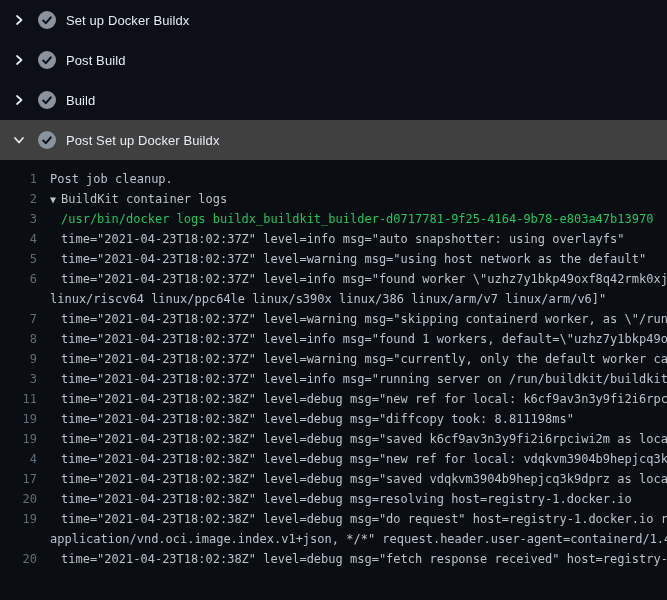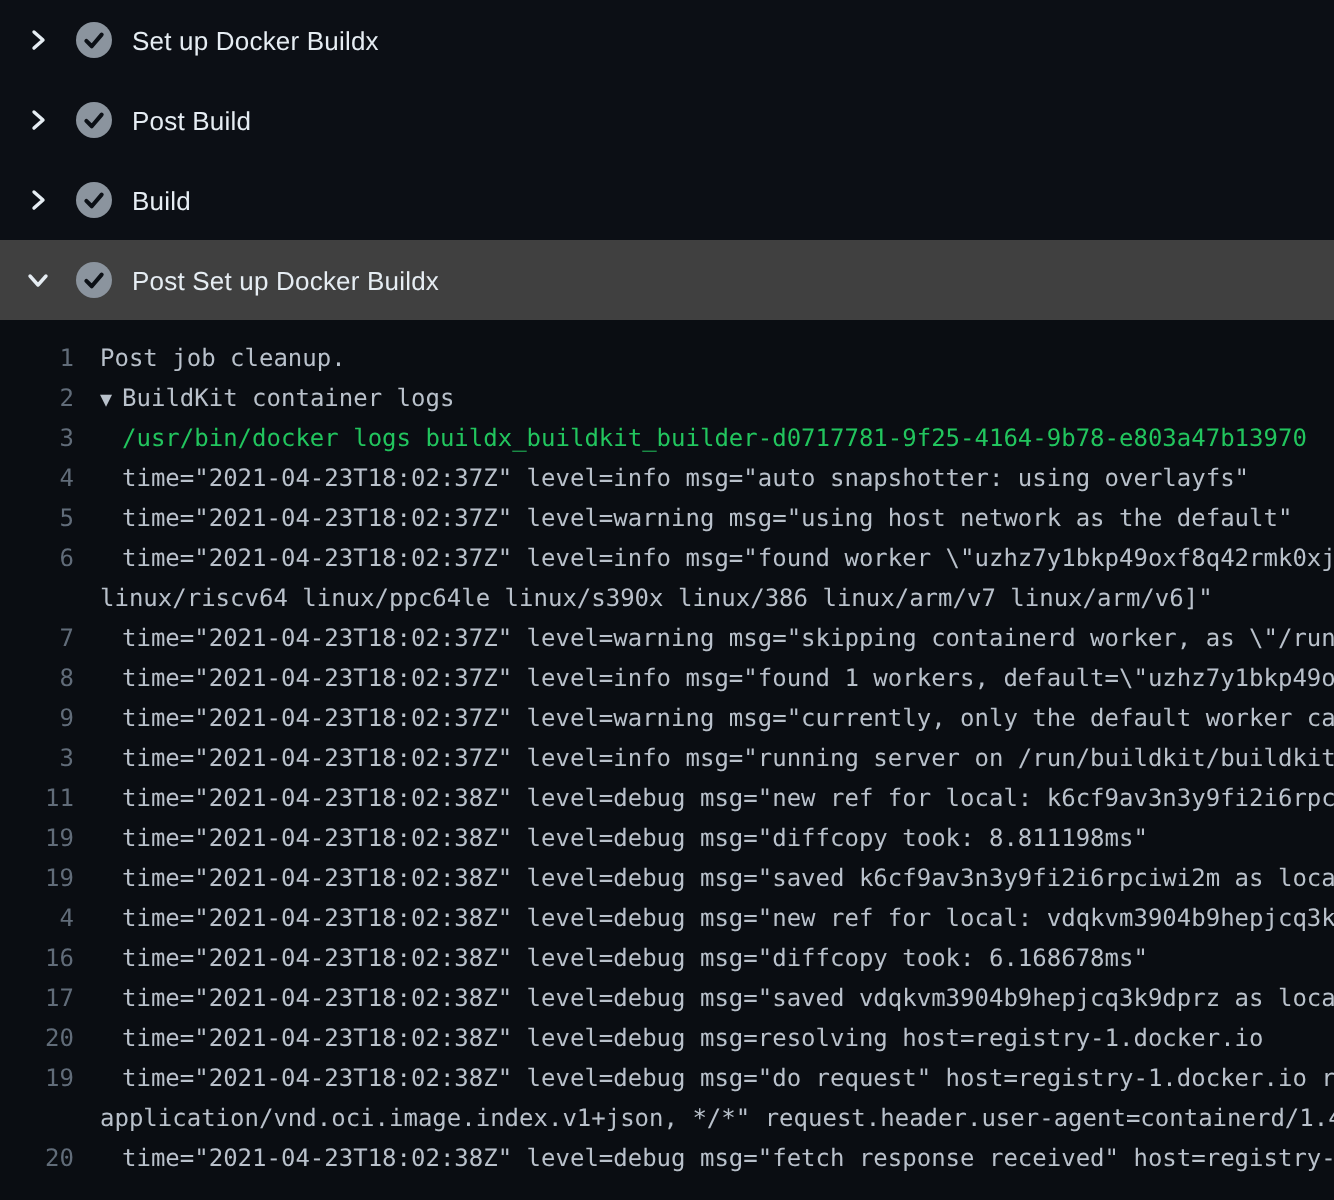--- a/index.html
+++ b/index.html
@@ -97,20 +97,19 @@
       <div class="log-row ind1"><span class="gutter">6</span><span class="content">time="2021-04-23T18:02:37Z" level=info msg="found worker \"uzhz7y1bkp49oxf8q42rmk0xj</span></div>
       <div class="log-row ind0"><span class="gutter"></span><span class="content">linux/riscv64 linux/ppc64le linux/s390x linux/386 linux/arm/v7 linux/arm/v6]"</span></div>
       <div class="log-row ind1"><span class="gutter">7</span><span class="content">time="2021-04-23T18:02:37Z" level=warning msg="skipping containerd worker, as \"/run</span></div>
       <div class="log-row ind1"><span class="gutter">8</span><span class="content">time="2021-04-23T18:02:37Z" level=info msg="found 1 workers, default=\"uzhz7y1bkp49ox</span></div>
       <div class="log-row ind1"><span class="gutter">9</span><span class="content">time="2021-04-23T18:02:37Z" level=warning msg="currently, only the default worker can</span></div>
       <div class="log-row ind1"><span class="gutter">3</span><span class="content">time="2021-04-23T18:02:37Z" level=info msg="running server on /run/buildkit/buildkitd</span></div>
       <div class="log-row ind1"><span class="gutter">11</span><span class="content">time="2021-04-23T18:02:38Z" level=debug msg="new ref for local: k6cf9av3n3y9fi2i6rpciwi2m</span></div>
       <div class="log-row ind1"><span class="gutter">19</span><span class="content">time="2021-04-23T18:02:38Z" level=debug msg="diffcopy took: 8.811198ms"</span></div>
       <div class="log-row ind1"><span class="gutter">19</span><span class="content">time="2021-04-23T18:02:38Z" level=debug msg="saved k6cf9av3n3y9fi2i6rpciwi2m as loca</span></div>
       <div class="log-row ind1"><span class="gutter">4</span><span class="content">time="2021-04-23T18:02:38Z" level=debug msg="new ref for local: vdqkvm3904b9hepjcq3k9dprz</span></div>
-      <div class="log-row ind1"><span class="gutter">16</span><span class="content">time="2021-04-23T18:02:38Z" level=debug msg="diffcopy took: 6.168678ms"</span></div>
       <div class="log-row ind1"><span class="gutter">17</span><span class="content">time="2021-04-23T18:02:38Z" level=debug msg="saved vdqkvm3904b9hepjcq3k9dprz as loca</span></div>
       <div class="log-row ind1"><span class="gutter">20</span><span class="content">time="2021-04-23T18:02:38Z" level=debug msg=resolving host=registry-1.docker.io</span></div>
       <div class="log-row ind1"><span class="gutter">19</span><span class="content">time="2021-04-23T18:02:38Z" level=debug msg="do request" host=registry-1.docker.io r</span></div>
       <div class="log-row ind0"><span class="gutter"></span><span class="content">application/vnd.oci.image.index.v1+json, */*" request.header.user-agent=containerd/1.4</span></div>
       <div class="log-row ind1"><span class="gutter">20</span><span class="content">time="2021-04-23T18:02:38Z" level=debug msg="fetch response received" host=registry-</span></div>
     </div>
 </div>
 
 </body></html>

